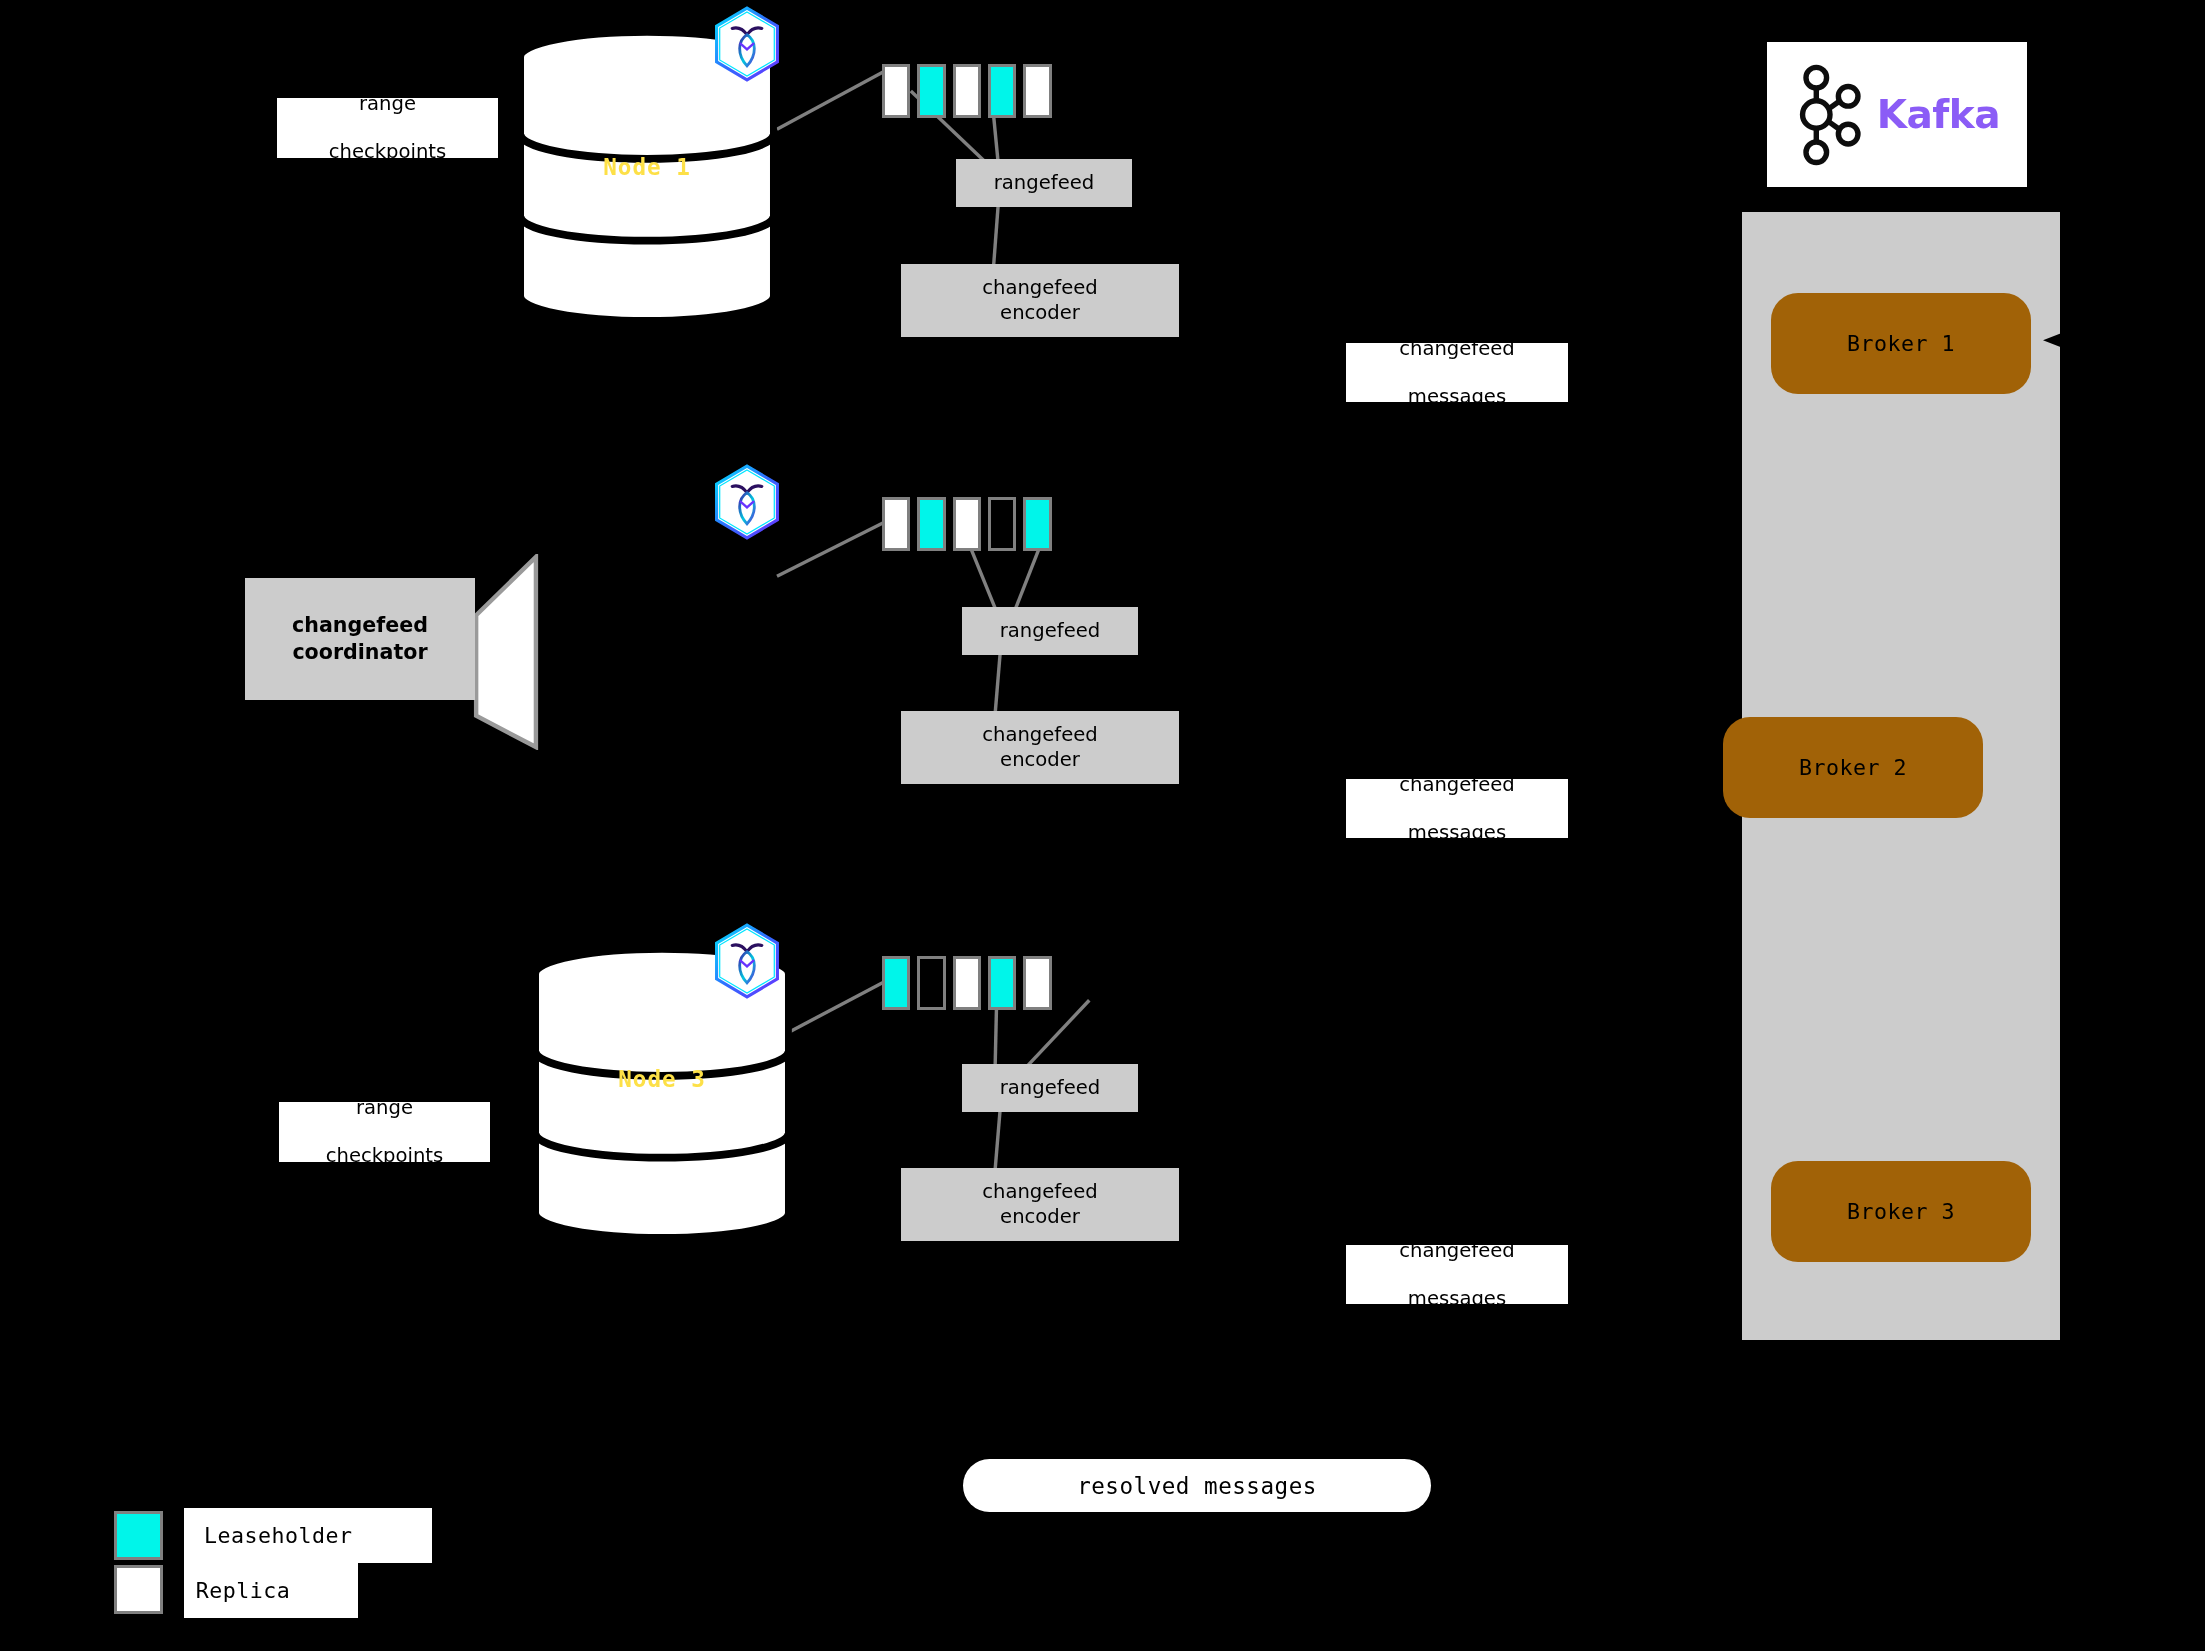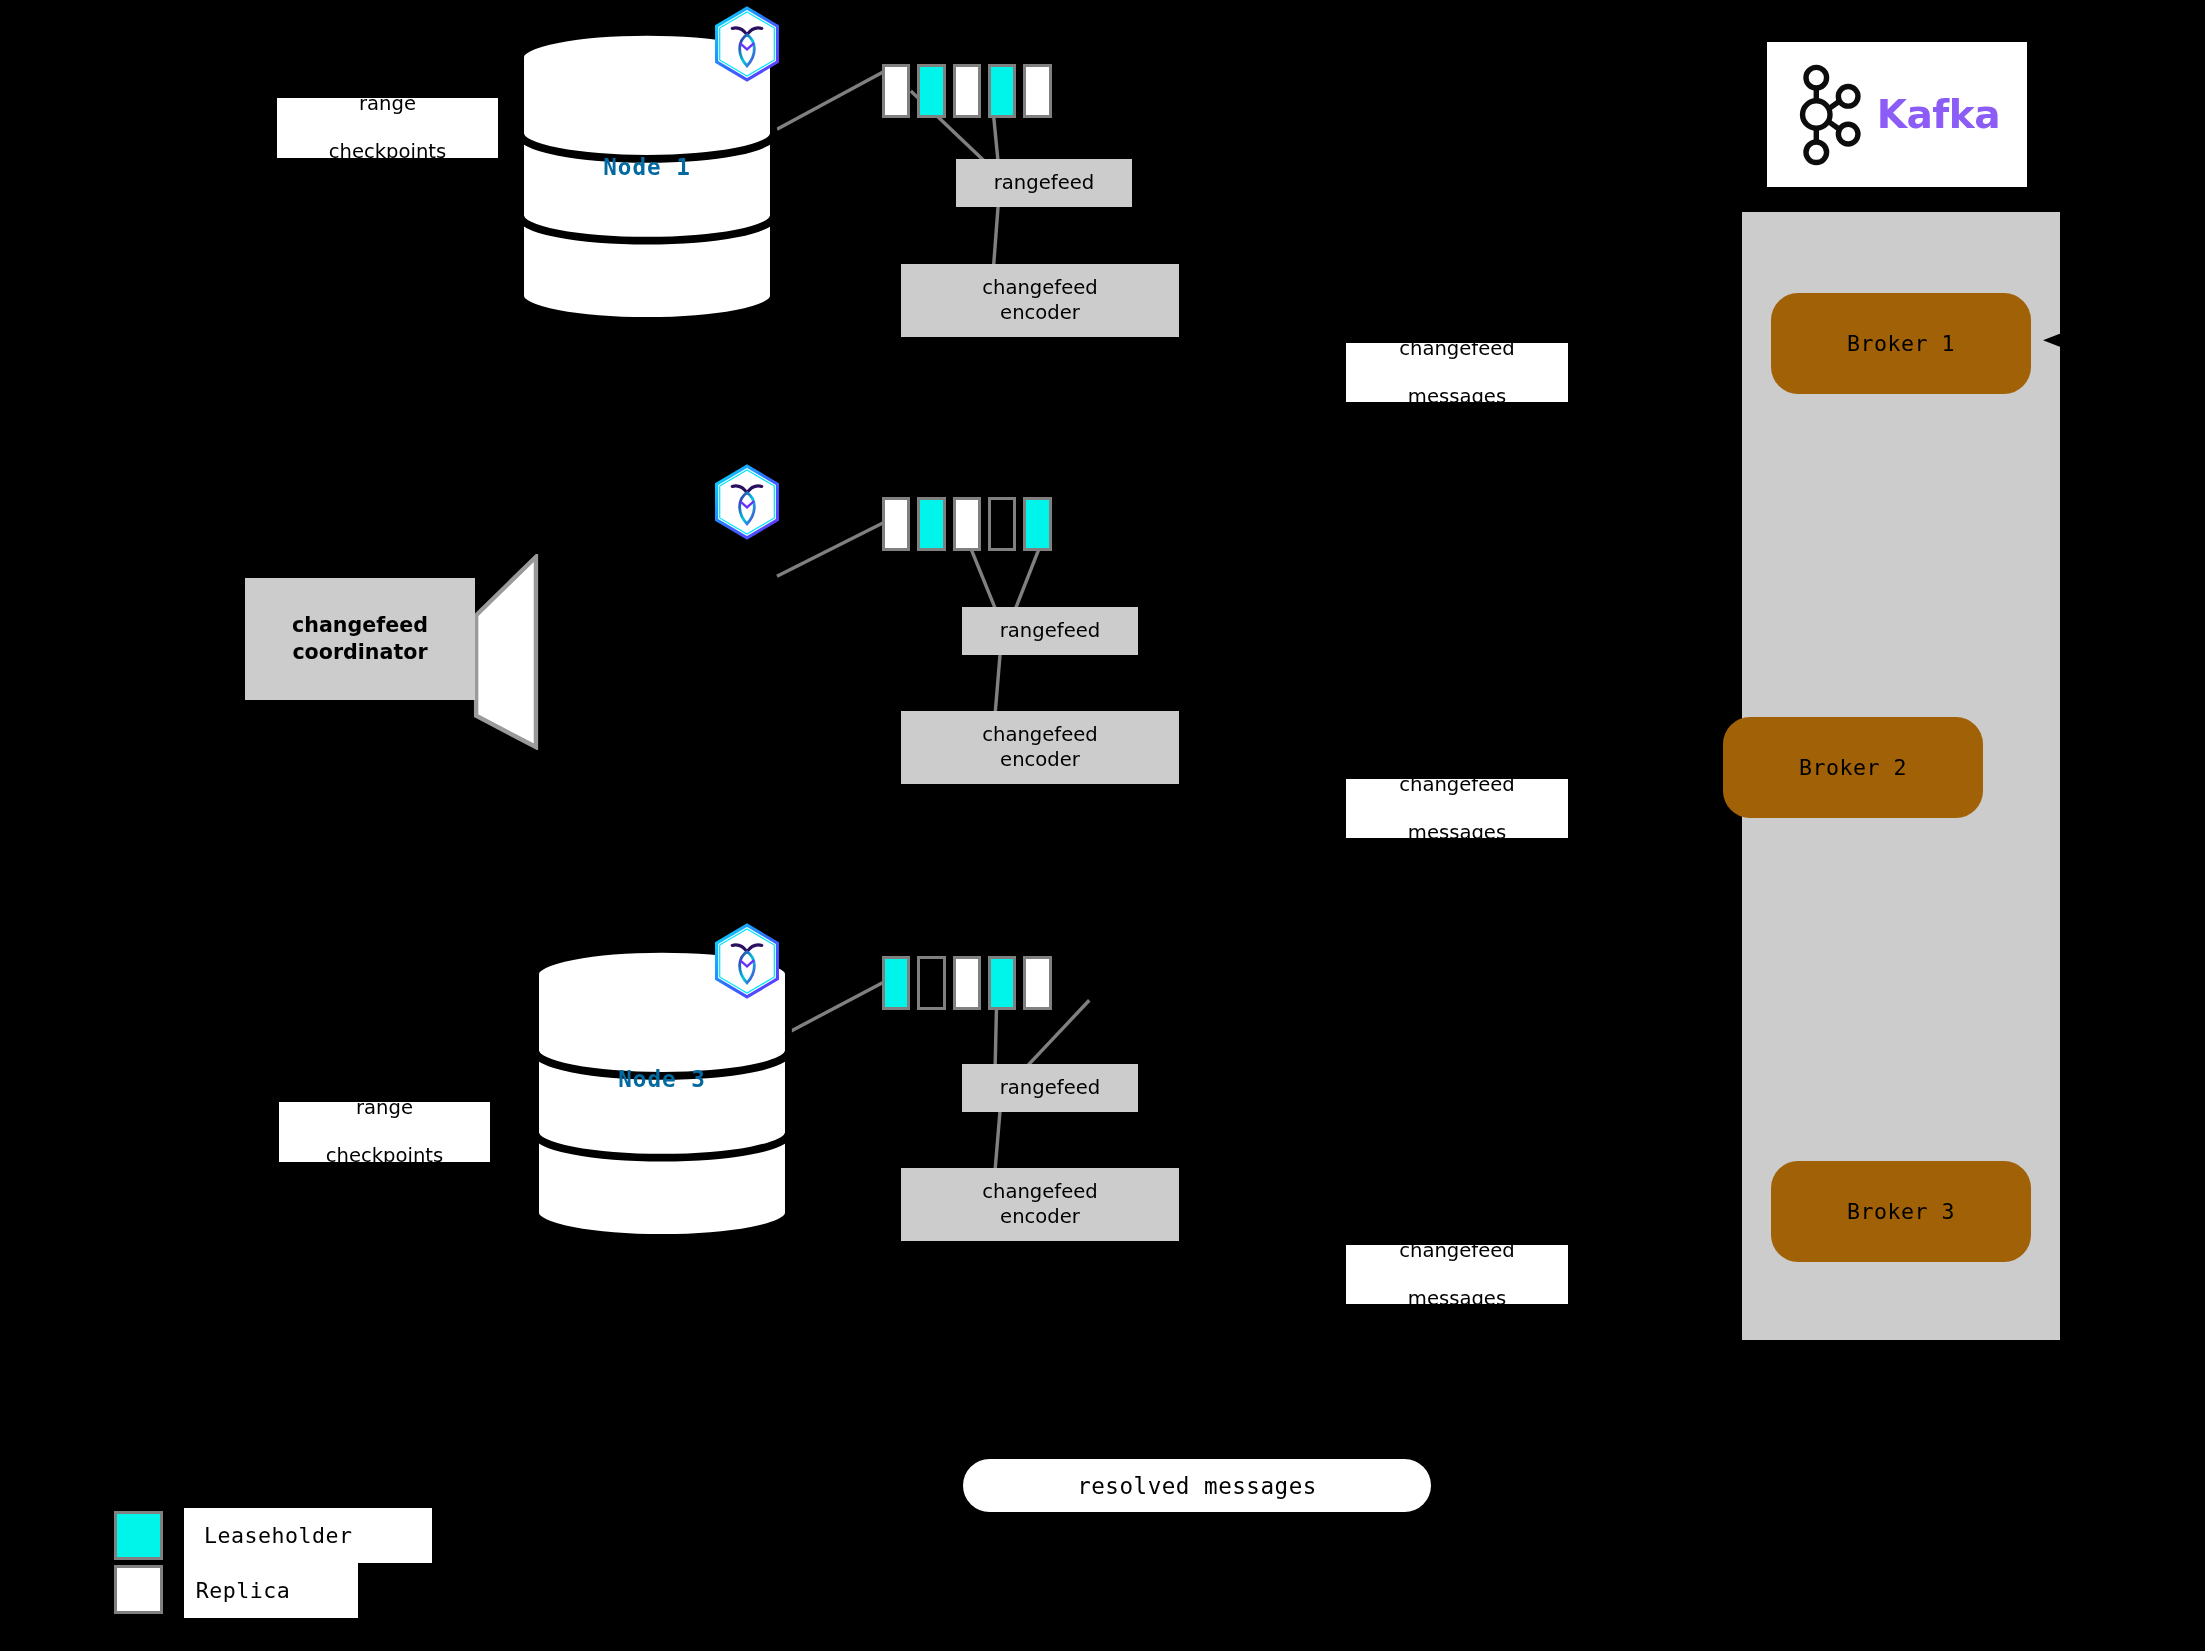--- a/index.html
+++ b/index.html
@@ -25,21 +25,21 @@
     position: absolute;
     width: 260px;
     height: 294px;
   }
   .cyl svg { display: block; width: 100%; height: 100%; overflow: visible; }
   .cyl-label {
     position: absolute;
     left: 0;
     width: 100%;
     text-align: center;
-    color: #0369a1;
+    color: #fde047;
     font-family: "DejaVu Sans Mono", monospace;
     font-weight: bold;
     font-size: 22.6px;
     letter-spacing: 1px;
     pointer-events: none;
   }
 
   
   .crdb-badge {
     position: absolute;

